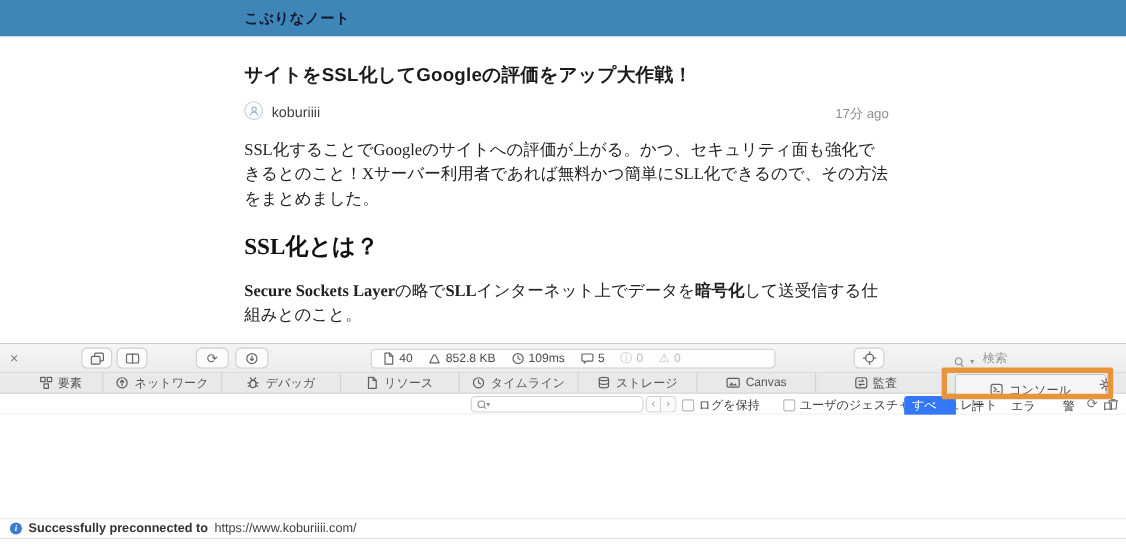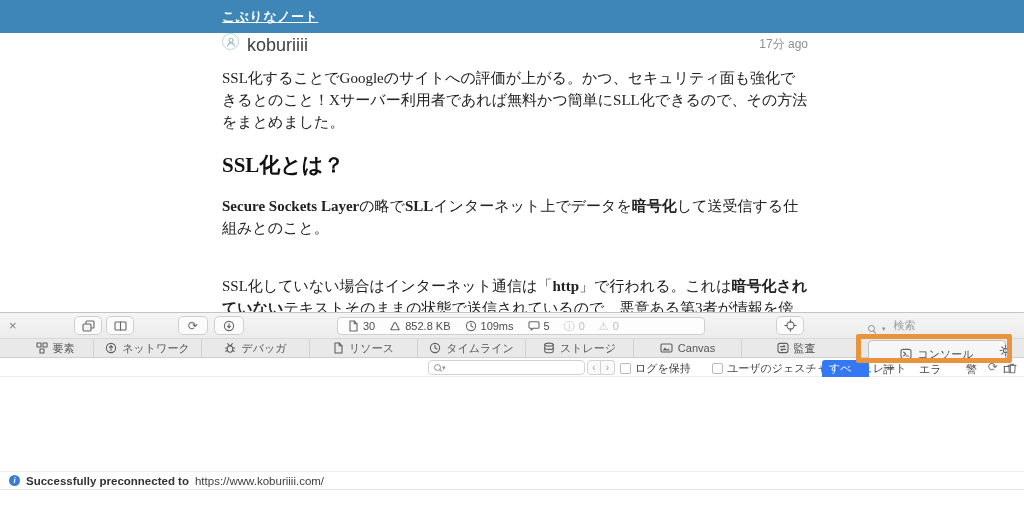--- a/index.html
+++ b/index.html
@@ -2,28 +2,28 @@
 <html><head>
 <meta charset="utf-8">
 <style>
   * { margin:0; padding:0; box-sizing:border-box; }
   html,body { background:#fff; }
   body { font-family:"Liberation Sans","DejaVu Sans",sans-serif; }
   .viewport { position:relative; width:1024px; height:509px; background:#fff; overflow:hidden; }
 
   
   .site-header { position:absolute; top:0; left:0; width:1024px; height:33px; background:#3E86B8; }
-  .site-header .title { position:absolute; left:222px; top:0; line-height:33px; color:#ffffff; font-size:13px; font-weight:700; letter-spacing:.5px;text-decoration:underline; }
+  .site-header .title { position:absolute; left:222px; top:0; line-height:33px; color:#0f172a; font-size:13px; font-weight:700; letter-spacing:.5px; }
 
   
   .article { position:absolute; top:33px; left:222px; width:586px; height:279px; }
   .article h1 { font-size:17px; font-weight:700; color:#1b1b1b; margin:24px 0 12px; letter-spacing:.2px; }
   .author-row { position:relative; height:18px; margin-bottom:16px; }
   .avatar { position:absolute; left:0; top:0; width:17px; height:17px; border-radius:50%; border:1px solid #bcd3e2; background:#fff; display:flex; align-items:center; justify-content:center; }
-  .author-name { position:absolute; left:25px; top:2px; font-size:18px; color:#3f3f3f; }
+  .author-name { position:absolute; left:25px; top:2px; font-size:13px; color:#3f3f3f; }
   .time-ago { position:absolute; right:0; top:3px; font-size:12px; color:#8f8f8f;text-align:right; }
   .article p { font-family:"Liberation Serif","DejaVu Serif",serif; font-size:15px; line-height:22px; color:#222; }
   .article .p1 { margin-bottom:18px; }
   .article h2 { font-family:"Liberation Serif","DejaVu Serif",serif; font-size:21px; font-weight:700; color:#111; margin:0 0 16px; }
   .article .p2 { margin-bottom:36px; }
   .bold { font-weight:700; }
 
   
   .devtools { position:absolute; top:312px; left:0; width:1024px; height:197px; border-top:1px solid #c4c4c4; background:#fff; }
 
@@ -75,20 +75,21 @@
 </head>
 <body>
 
 <div class="viewport">
 
   <div class="site-header">
     <span class="title">こぶりなノート</span>
   </div>
 
   <div class="article">
+    <h1>サイトをSSL化してGoogleの評価をアップ大作戦！</h1>
     <div class="author-row">
       <span class="avatar">
         <span class="svgicon">
             <svg width="12" height="12" viewBox="0 0 12 12" style="stroke:#9fb9c9">
               <circle cx="6" cy="4.3" r="2"></circle>
               <path d="M2.6 10c.4-2 1.8-3.1 3.4-3.1S9 8 9.4 10"></path>
             </svg>
           </span>
       </span>
       <span class="author-name">koburiiii</span>
@@ -133,21 +134,21 @@
       </span>
 
       <div class="status-pill">
         <span class="status-item">
           <span class="svgicon">
               <svg width="11" height="12" viewBox="0 0 11 12">
                 <path d="M2 1h4.2L9 3.8V11H2z"></path>
                 <path d="M6.2 1v2.8H9"></path>
               </svg>
             </span>
-          <span>30</span>
+          <span>40</span>
         </span>
         <span class="status-item">
           <span class="svgicon">
               <svg width="12" height="12" viewBox="0 0 12 12">
                 <path d="M1.8 9.8L5 3.2a1.15 1.15 0 0 1 2 0l3.2 6.6z"></path>
               </svg>
             </span>
           <span>852.8 KB</span>
         </span>
         <span class="status-item">

